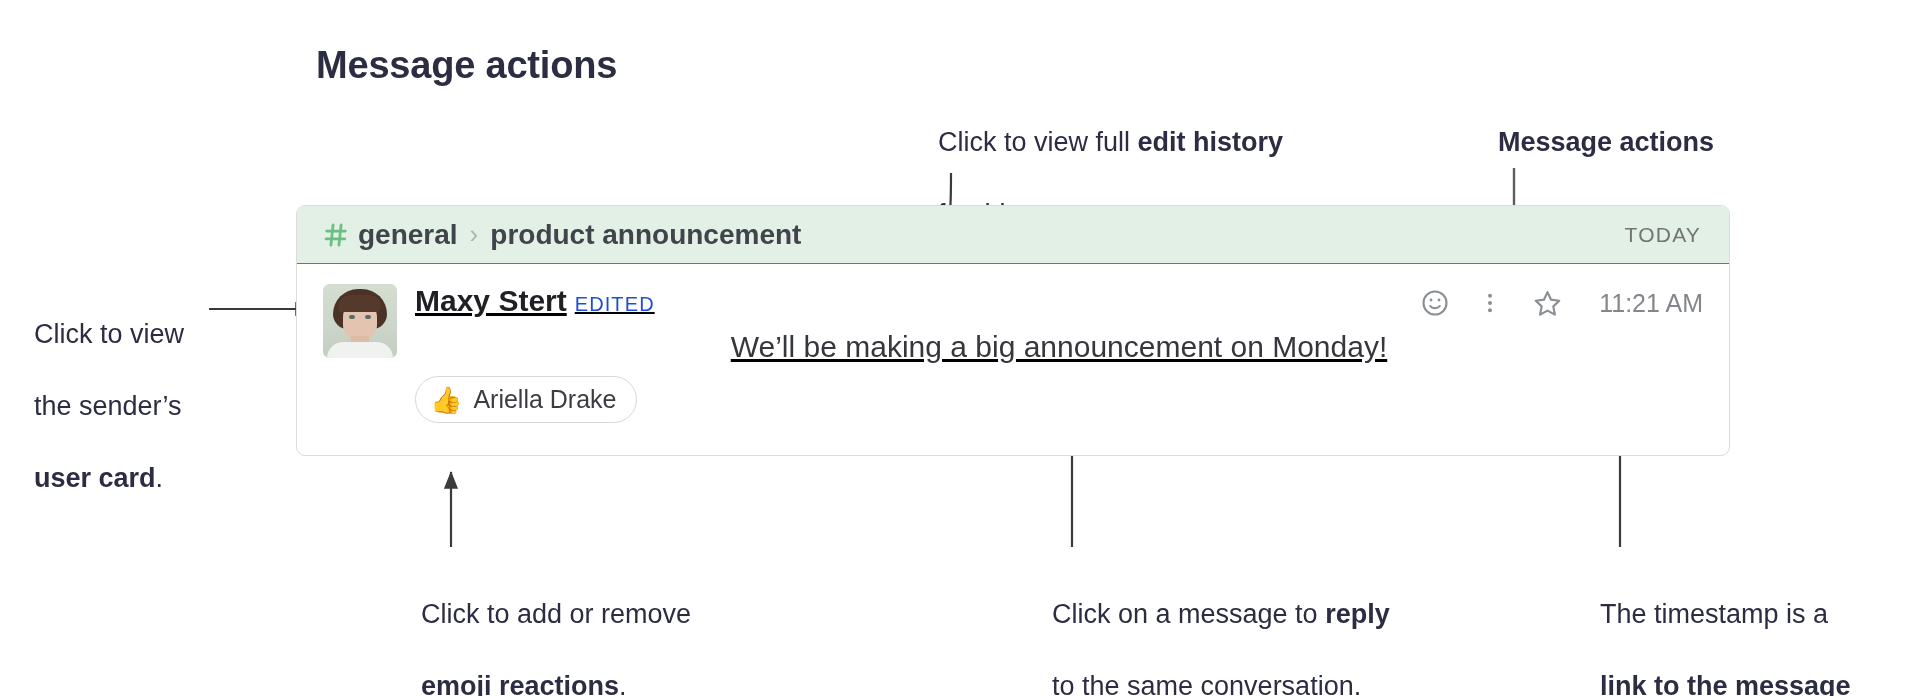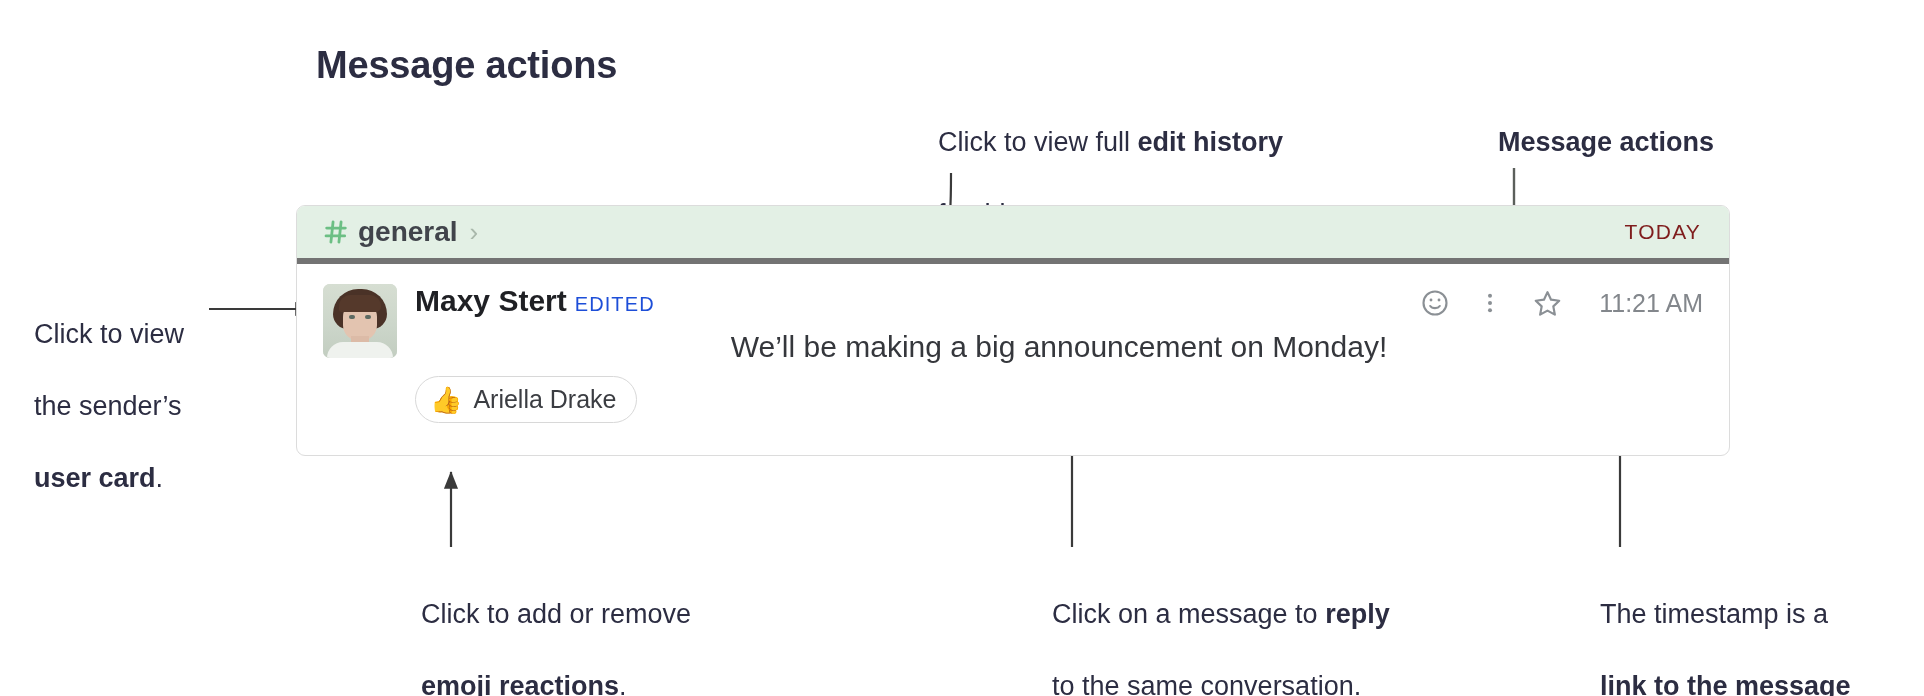--- a/index.html
+++ b/index.html
@@ -46,36 +46,36 @@
     border: 1px solid #dcdcdc;
     border-radius: 9px;
     background: #ffffff;
     overflow: hidden;
   }
 
   
   #panel-header {
     height: 58px;
     background: #e3f0e5;
-    border-bottom: 6px solid #737373;
+    border-bottom: 1px solid #737373;
     display: flex; align-items: center;
     padding: 0 28px 0 26px;
   }
   #hash-icon { width: 26px; height: 26px; margin-right: 9px; flex: none; }
   .crumb {
     font-size: 28px; font-weight: 600; color: #41444b;
     white-space: nowrap;
   }
   #crumb-sep {
     font-size: 26px; color: #a9b8ab; margin: 0 12px;
     font-weight: 400;
   }
   #today {
     margin-left: auto;
-    font-size: 21px; color: #7f1d1d;
+    font-size: 21px; color: #737373;
     letter-spacing: 1.2px; font-weight: 400;
   }
 
   
   #message-row {
     position: relative;
     display: flex;
     padding: 20px 26px 0 26px;
   }
   #avatar {
@@ -93,21 +93,21 @@
   #avatar .face { position: absolute; left: 20px; top: 16px; width: 34px; height: 41px;
       background: #e3c4b0; border-radius: 17px 17px 16px 16px; }
   #avatar .fringe { position: absolute; left: 16px; top: 11px; width: 42px; height: 17px;
       background: #55392b; border-radius: 21px 21px 10px 4px; }
   #avatar .eyeL { position: absolute; left: 26px; top: 31px; width: 6px; height: 4px; background:#5d6b63; border-radius:3px;}
   #avatar .eyeR { position: absolute; left: 42px; top: 31px; width: 6px; height: 4px; background:#5d6b63; border-radius:3px;}
   #avatar .neck { position: absolute; left: 28px; top: 52px; width: 18px; height: 16px; background:#dcbba7; }
   #avatar .shirt{ position: absolute; left: 4px; bottom: 0; width: 66px; height: 16px;
       background: #eff2ee; border-radius: 24px 24px 0 0; }
 
-  #msg-main { flex: 1 1 auto; min-width: 0; }
+  #msg-main { flex: 1 1 auto; min-width: 0; text-decoration: underline; }
   #name-line { display: flex; align-items: baseline; height: 36px; }
   #sender-name {
     font-size: 30px; font-weight: 700; color: #1f2024; white-space: nowrap;
   }
   #edited-badge {
     font-size: 20px; color: #1d4ed8; margin-left: 8px;
     letter-spacing: 1.1px; white-space: nowrap;
   }
   #msg-text {
     margin-top: 10px;
@@ -206,20 +206,21 @@
       <svg id="hash-icon" viewBox="0 0 24 24" xmlns="http://www.w3.org/2000/svg">
         <g stroke="#6cbf84" stroke-width="2.6" stroke-linecap="round">
           <line x1="9.3" y1="2.6" x2="7.3" y2="21.4"></line>
           <line x1="16.7" y1="2.6" x2="14.7" y2="21.4"></line>
           <line x1="3.4" y1="8.4" x2="20.6" y2="8.4"></line>
           <line x1="2.8" y1="15.6" x2="20.0" y2="15.6"></line>
         </g>
       </svg>
       <span class="crumb">general</span>
       <span id="crumb-sep">›</span>
+      <span class="crumb">product announcement</span>
       <span id="today">TODAY</span>
     </div>
 
     <div id="message-row">
 
       <div id="avatar">
         <div class="bg"></div>
         <div class="hair"></div>
         <div class="face"></div>
         <div class="fringe"></div>

